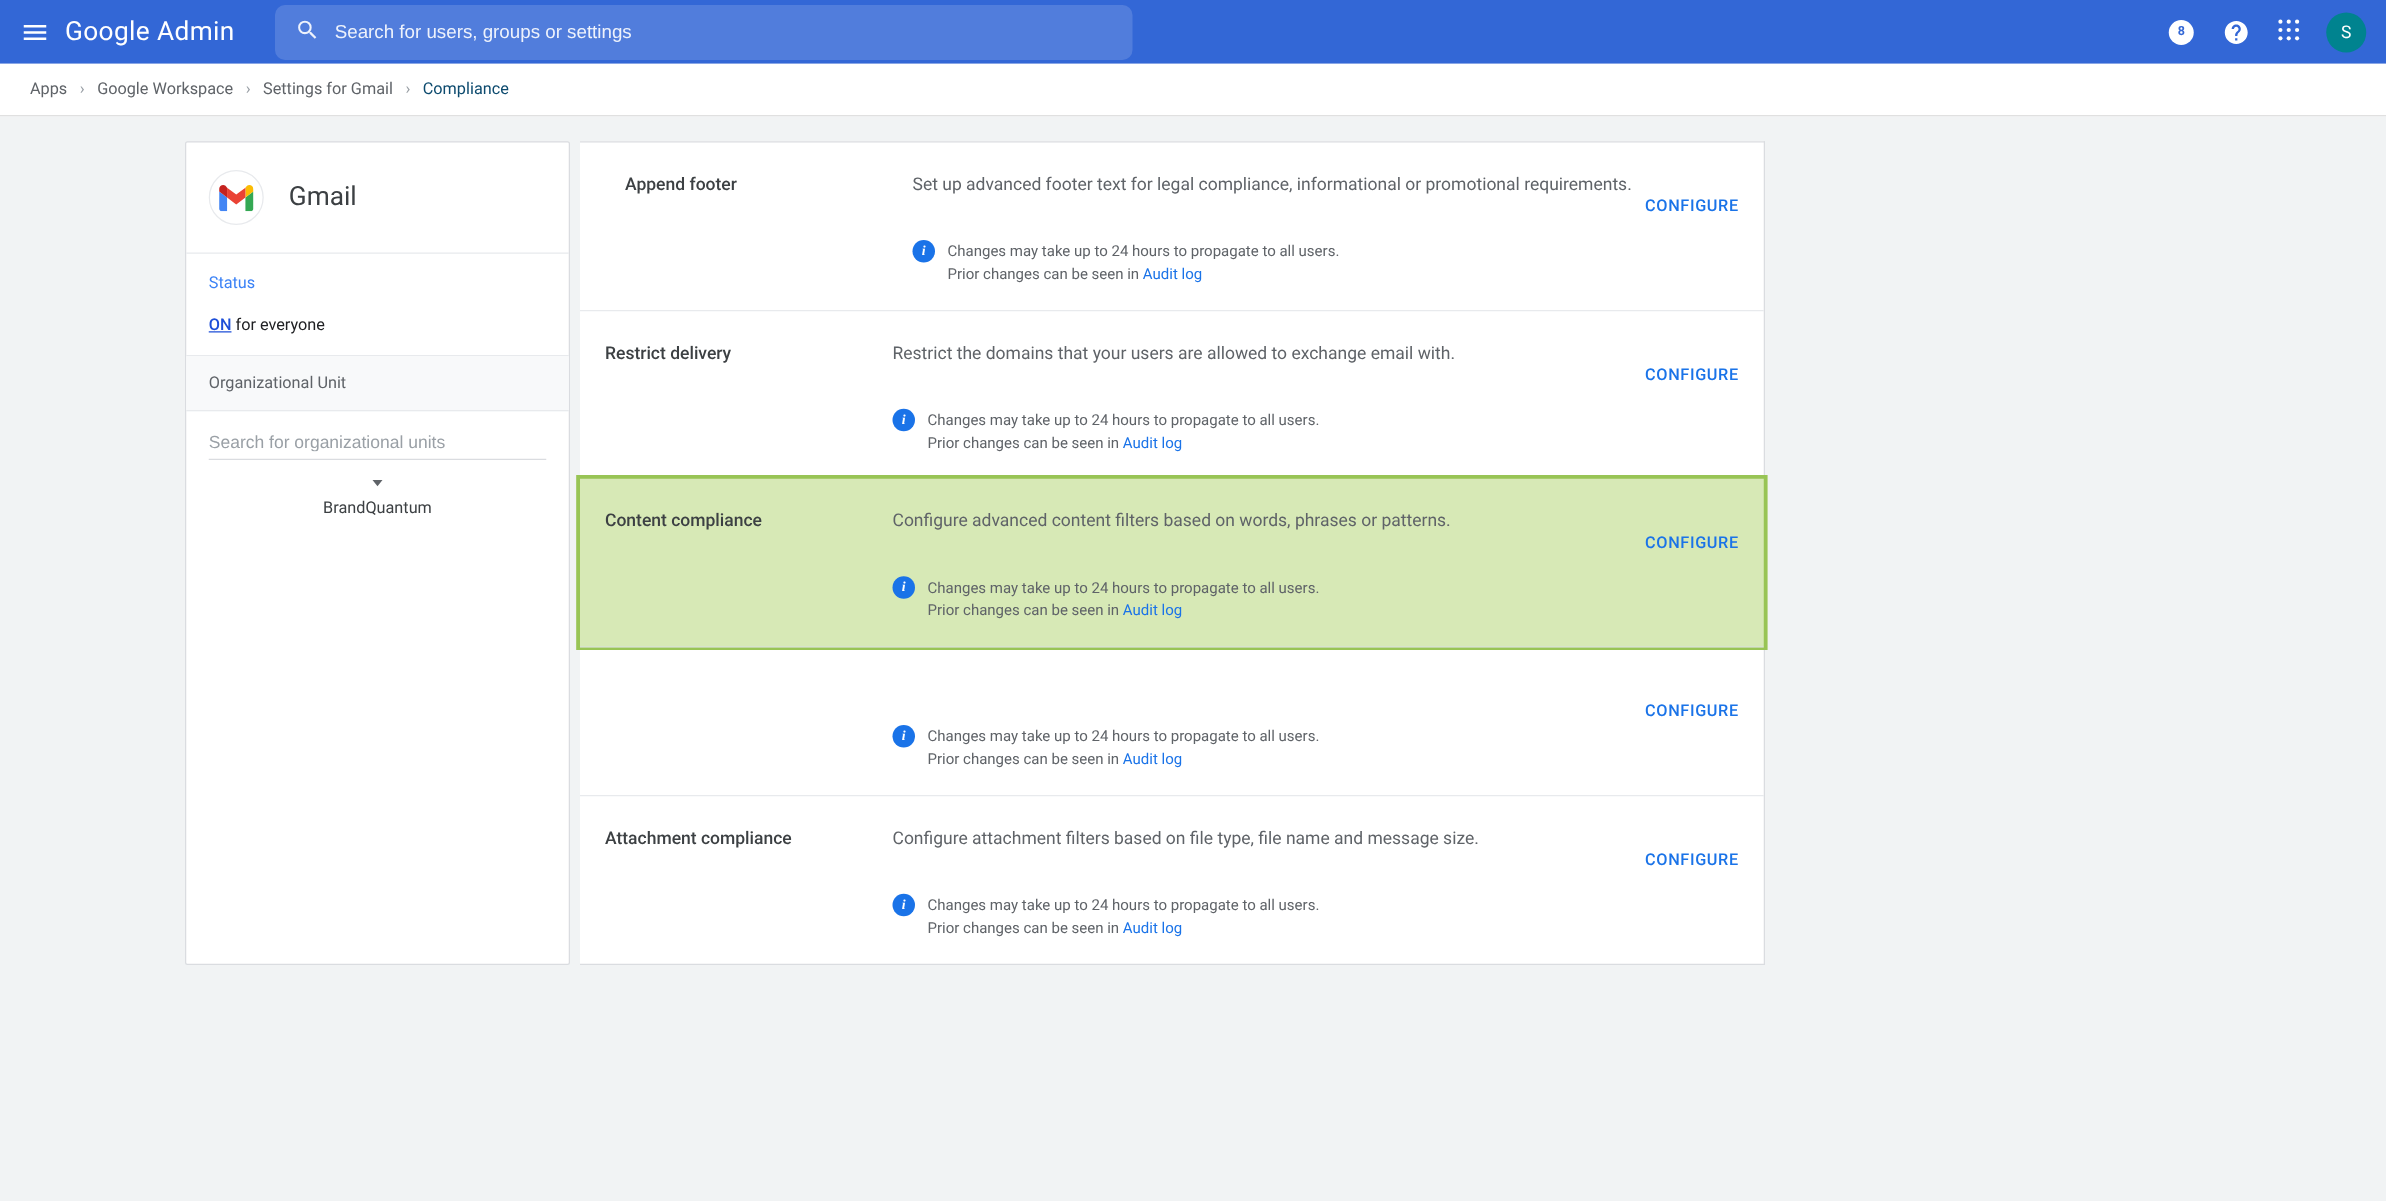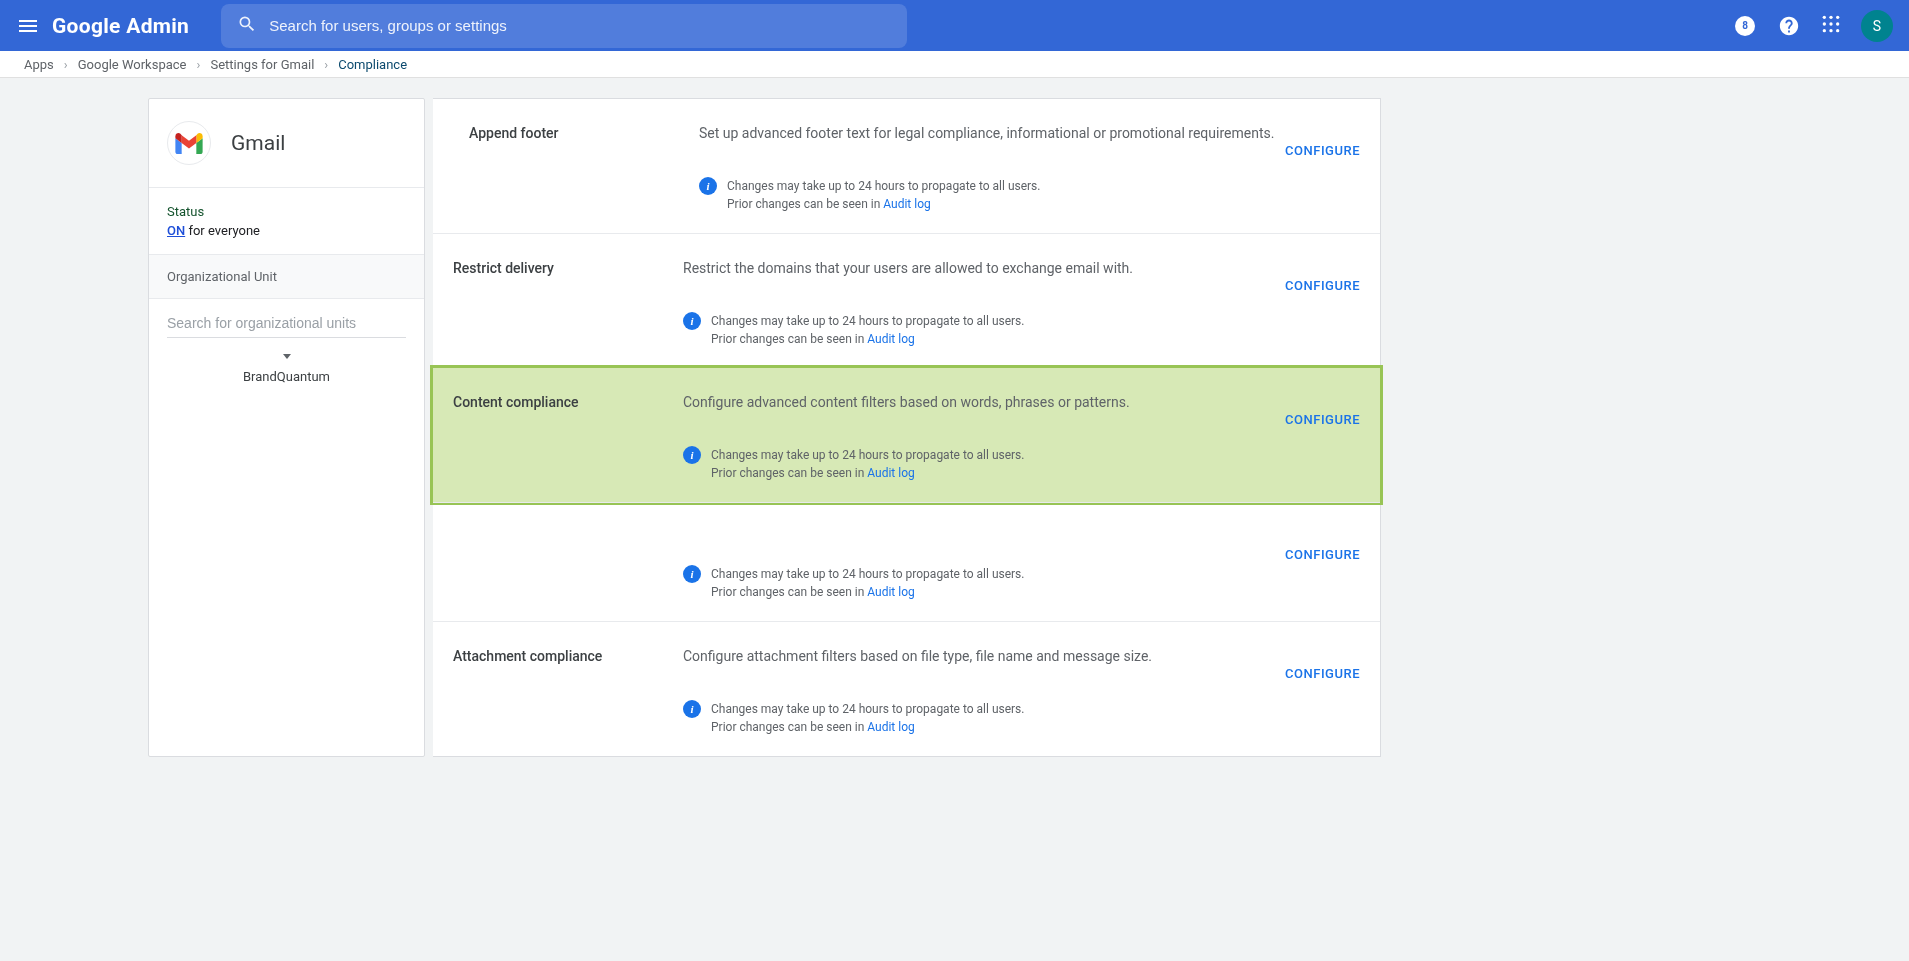--- a/index.html
+++ b/index.html
@@ -1,43 +1,43 @@
 <!DOCTYPE html>
 <html><head>
 <meta charset="utf-8">
 <style>
 * { box-sizing: border-box; margin: 0; padding: 0; }
 body { font-family: 'Google Sans', Roboto, Arial, sans-serif; background: #f1f3f4; color: #202124; font-size: 14px; }
 
 .header { background: #3367d6; height: 51px; display: flex; align-items: center; padding: 0 16px; color: #fff; }
 .menu-icon { width: 24px; height: 24px; cursor: pointer; margin-right: 12px; }
 .logo { font-size: 21px; font-weight: 400; margin-right: 32px; letter-spacing: 0.3px; }
-.logo .g { font-weight: 700; }
+.logo .g { font-weight: 400; }
 .search-wrap { background: rgba(255,255,255,0.15); border-radius: 8px; display: flex; align-items: center; width: 686px; height: 44px; padding: 0 16px; }
 .search-wrap input { background: transparent; border: none; color: #fff; font-size: 15px; flex: 1; outline: none; margin-left: 12px; }
 .search-wrap input::placeholder { color: rgba(255,255,255,0.9); }
 .header-right { margin-left: auto; display: flex; align-items: center; gap: 20px; }
 .header-icon-btn { width: 24px; height: 24px; cursor: pointer; display: flex; align-items: center; justify-content: center; }
 .apps-grid { cursor: pointer; }
 .avatar { width: 32px; height: 32px; border-radius: 50%; background: #00838f; color: #fff; display: flex; align-items: center; justify-content: center; font-size: 14px; cursor: pointer; }
 .circ-badge { width: 20px; height: 20px; border-radius: 50%; background: #fff; display: flex; align-items:center; justify-content:center; }
 
-.breadcrumb { background: #fff; height: 27px; padding: 4px 24px; display: flex; align-items: center; gap: 10px; font-size: 13px; color: #5f6368; border-bottom: 1px solid #e0e0e0; }
+.breadcrumb { background: #fff; height: 42px; padding: 4px 24px; display: flex; align-items: center; gap: 10px; font-size: 13px; color: #5f6368; border-bottom: 1px solid #e0e0e0; }
 .breadcrumb a { color: #5f6368; text-decoration: none; cursor: pointer; }
 .breadcrumb .sep { color: #9aa0a6; }
 .breadcrumb .current { color: #0c4a6e; }
 
 .main { display: flex; padding: 20px 0; gap: 8px; justify-content: flex-start; padding-left: 148px; }
 
-.sidebar { width: 277px; background: #fff; border: 1px solid #dadce0; border-radius: 2px; }
+.sidebar { width: 308px; background: #fff; border: 1px solid #dadce0; border-radius: 2px; }
 .side-title { display: flex; align-items: center; padding: 22px 18px; gap: 20px; }
 .gmail-icon { width: 44px; height: 44px; border-radius: 50%; border: 1px solid #e8eaed; display:flex; align-items:center; justify-content:center; }
 .side-title-text { font-size: 21px; color: #3c4043; }
 .side-status { padding: 16px 18px; border-top: 1px solid #e8eaed; border-bottom: 1px solid #e8eaed; }
-.side-status-label { font-size: 13px; color: #14532d; margin-bottom: 4px; }
+.side-status-label { font-size: 13px; color: #3b82f6; margin-bottom: 19px; }
 .side-status-value { font-size: 13px; }
 .on { color: #1d4ed8; font-weight: 500; text-decoration: underline; }
 .side-ou-header { padding: 14px 18px; font-size: 13px; color: #5f6368; background: #f8f9fa; border-bottom: 1px solid #e8eaed; }
 .side-ou-search { padding: 10px 18px 6px; }
 .side-ou-search input { width: 100%; border: none; border-bottom: 1px solid #dadce0; padding: 6px 0; font-size: 14px; color: #5f6368; outline: none; }
 .side-ou-search input::placeholder { color: #9aa0a6; }
 .ou-item { display: flex; align-items: center; padding: 10px 18px; gap: 10px; font-size: 13px; color: #3c4043; cursor: pointer; flex-direction: column; }
 .ou-arrow { width: 0; height: 0; border-left: 4px solid transparent; border-right: 4px solid transparent; border-top: 5px solid #5f6368; }
 
 .content { width: 948px; background: #fff; border: 1px solid #dadce0; border-left: none; }

